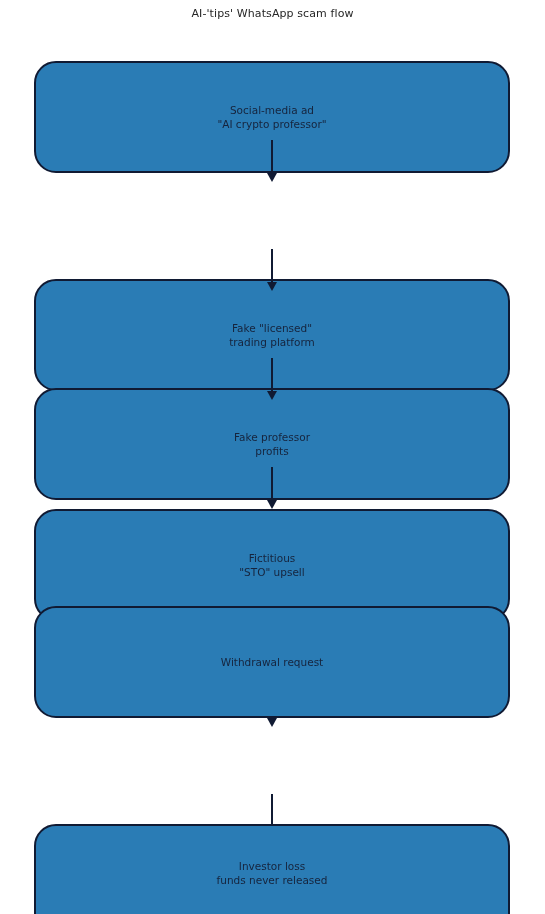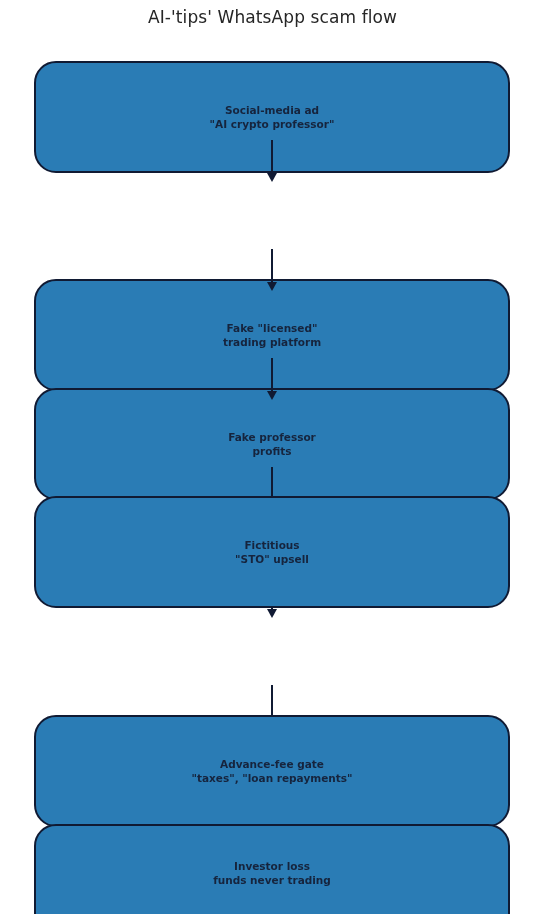--- a/index.html
+++ b/index.html
@@ -19,21 +19,21 @@
     height: 914px;
     background: #ffffff;
     overflow: hidden;
   }
   #chart-title {
     position: absolute;
     top: 7px;
     left: 0;
     width: 545px;
     text-align: center;
-    font-size: 17px;
+    font-size: 11px;
     color: #262626;
     letter-spacing: 0.1px;
     font-family: "DejaVu Sans", sans-serif;
   }
   #flow-nodes {
     position: absolute;
     top: 0;
     left: 0;
     width: 545px;
     height: 914px;
@@ -43,21 +43,20 @@
     left: 34px;
     width: 476px;
     box-sizing: border-box;
     background: #2a7cb5;
     border: 2px solid #101a33;
     border-radius: 22px;
     display: flex;
     align-items: center;
     justify-content: center;
     text-align: center;
-    font-weight: bold;
   }
   .node-label {
     font-size: 10.5px;
     line-height: 14.5px;
     color: #16243d;
     font-family: "DejaVu Sans", sans-serif;
     white-space: pre-line;
     padding: 0 8px;
   }
   .flow-arrow {
@@ -105,30 +104,29 @@
     <div class="flow-node" style="top:279px;height:112px;z-index:3;">
       <div class="node-label">Fake "licensed"
 trading platform</div>
     </div>
 
     <div class="flow-node" style="top:388px;height:112px;z-index:4;">
       <div class="node-label">Fake professor
 profits</div>
     </div>
 
-    <div class="flow-node" style="top:496px;height:112px;z-index:5;">
+    <div class="flow-node" style="top:509px;height:112px;z-index:5;">
       <div class="node-label">Fictitious
 "STO" upsell</div>
     </div>
 
+    <div class="flow-node" style="top:606px;height:112px;z-index:6;">
+      <div class="node-label">Withdrawal request</div>
+    </div>
 
-    <div class="flow-node" style="top:715px;height:112px;z-index:7;">
-      <div class="node-label">Advance-fee gate
-"taxes", "loan repayments"</div>
-    </div>
 
     <div class="flow-node" style="top:824px;height:112px;z-index:8;">
       <div class="node-label" style="margin-bottom:14px;">Investor loss
-funds never trading</div>
+funds never released</div>
     </div>
 
   </div>
 </div>
 
 </body></html>

